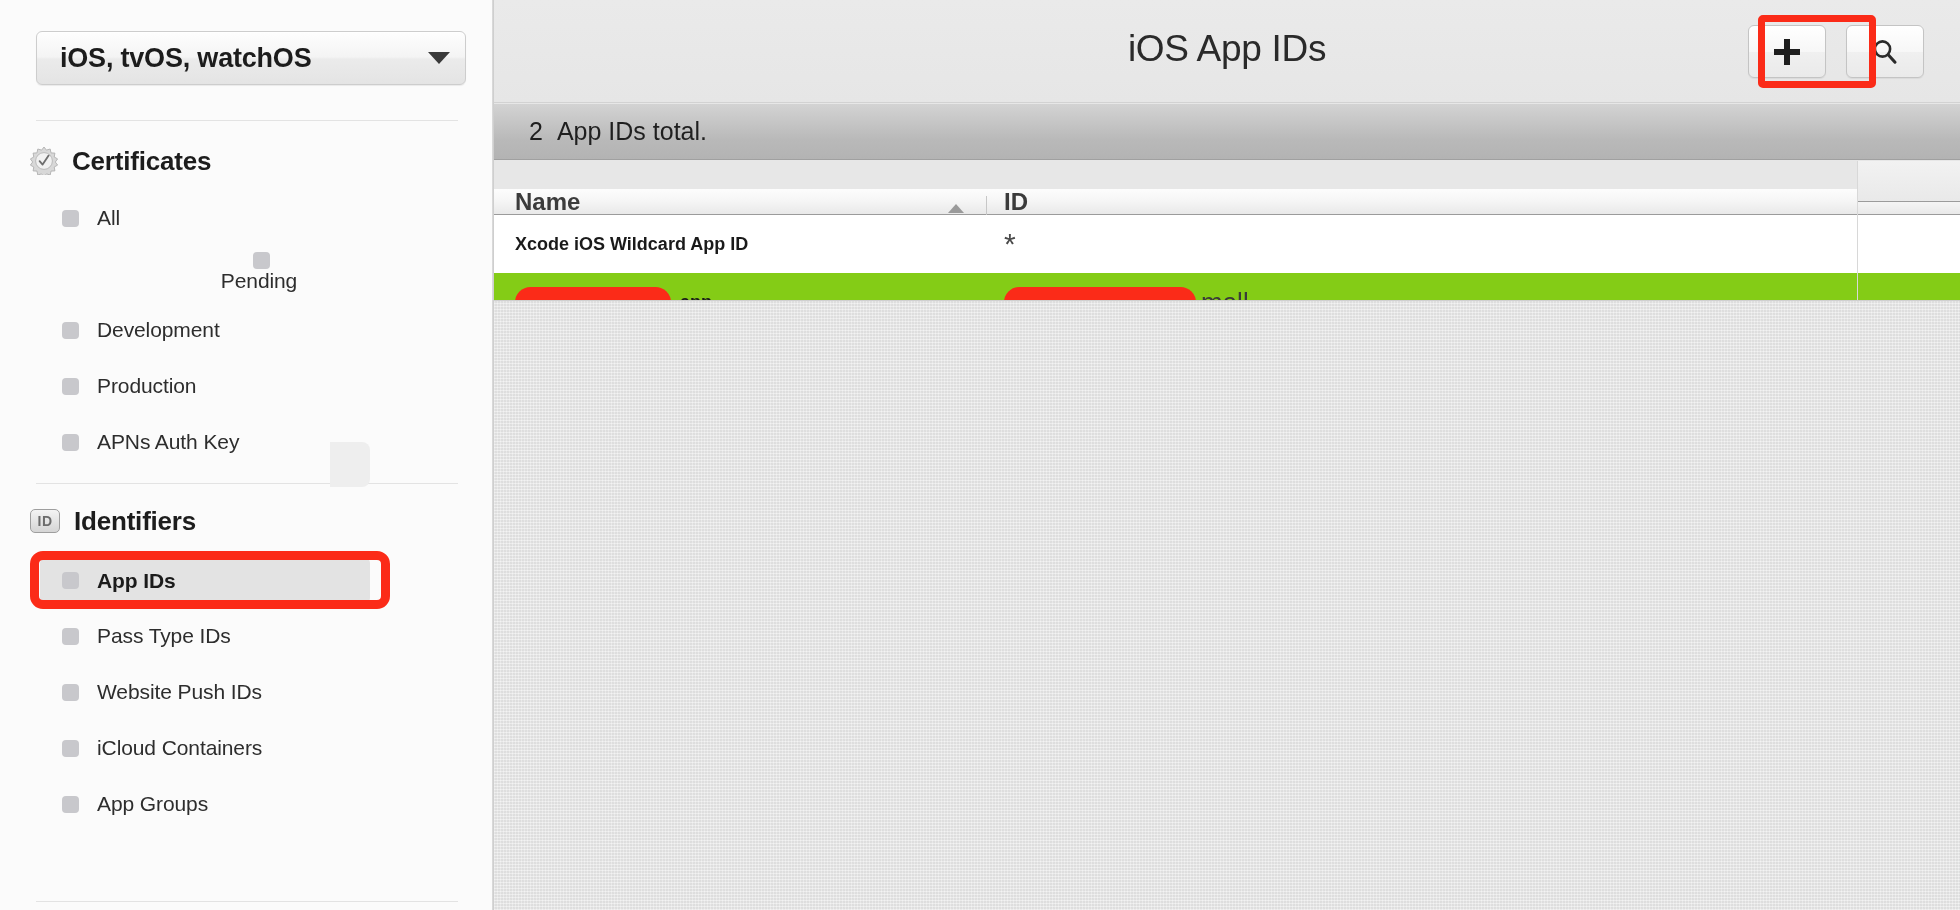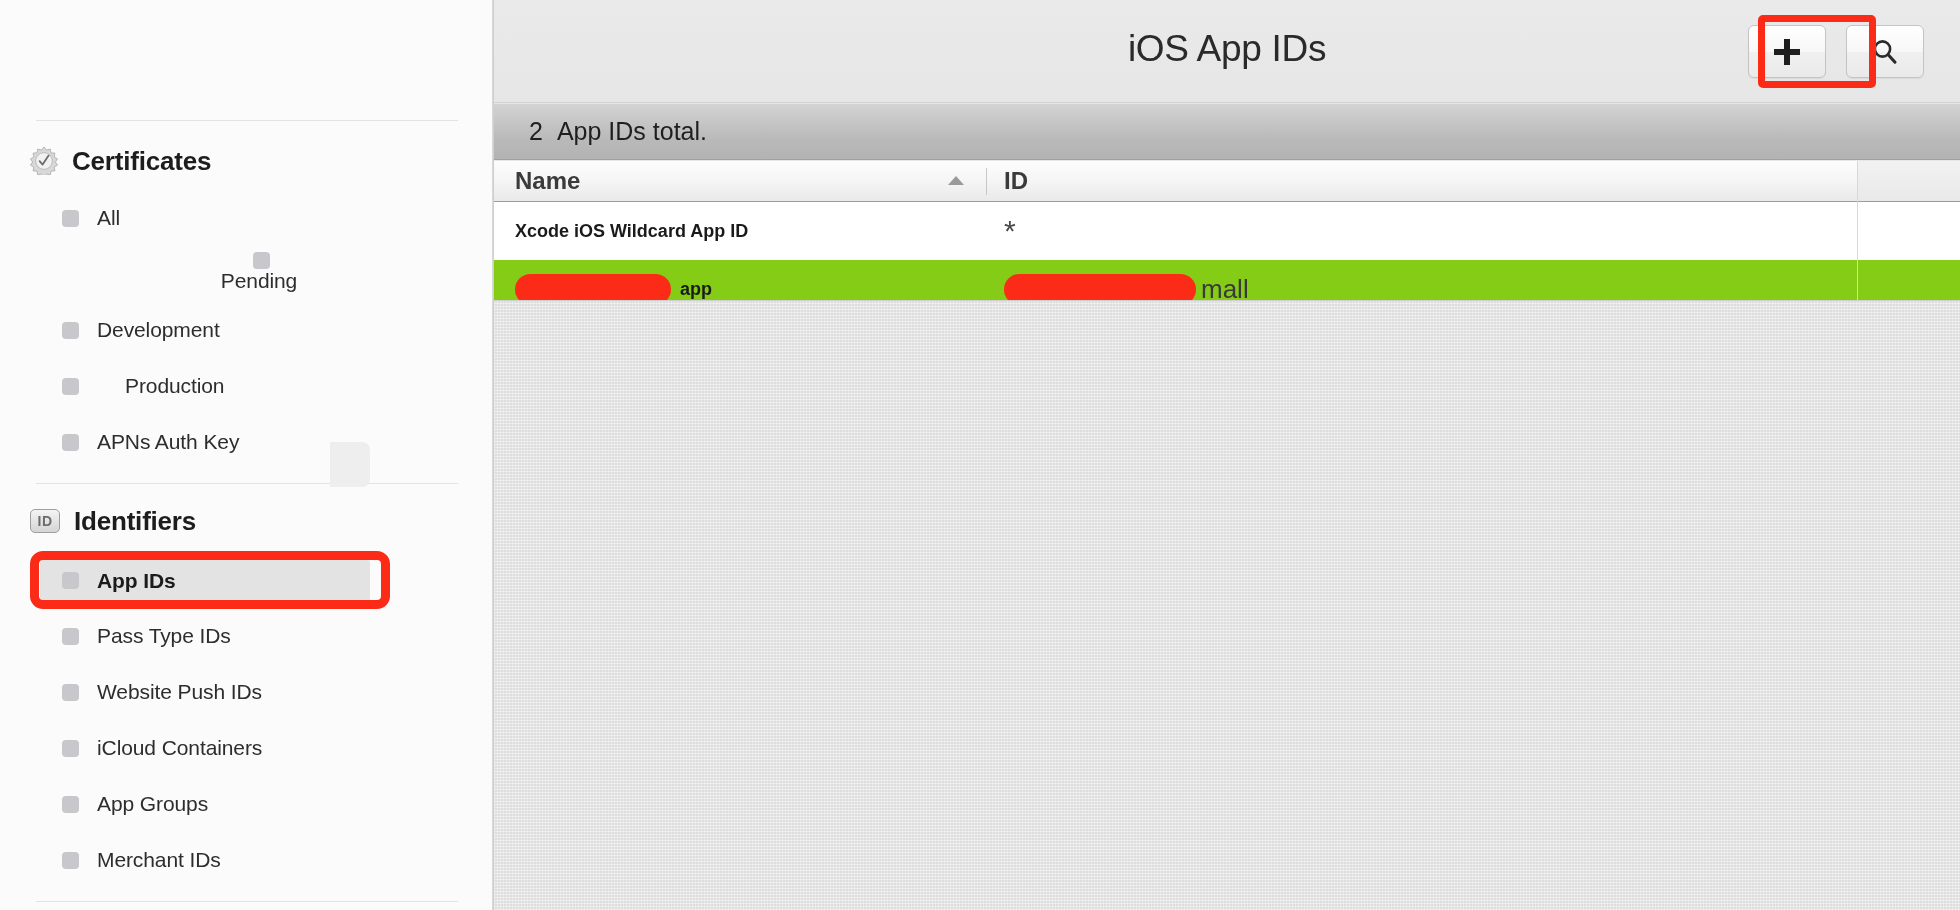--- a/index.html
+++ b/index.html
@@ -302,27 +302,28 @@
 
   
   .table-wrap {
     position: absolute;
     left: 0;
     top: 161px;
     width: 1466px;
     height: 139px;
   }
   .col-head {
-    height: 41px;
+    height: 26px;
     background: linear-gradient(to bottom,#fdfdfd 0%,#f6f6f6 45%,#e9e9e9 100%);
     border-bottom: 1px solid #9b9b9b;
     display: flex;
     align-items: center;
     position: relative;
     box-sizing: border-box;
+    margin-top: 28px;
   }
   .col-name {
     position: absolute;
     left: 0;
     width: 492px;
     height: 100%;
     display: flex;
     align-items: center;
     cursor: default;
   }
@@ -448,20 +449,26 @@
   }
 </style>
 </head>
 <body>
 
 <div id="app">
 
   <div class="sidebar">
     <div class="sidebar-inner">
 
+      <div class="platform-select">
+        <span class="ps-label">iOS, tvOS, watchOS</span>
+        <span class="ps-arrow">
+          <span class="caret-down"></span>
+        </span>
+      </div>
 
       <div class="sb-divider" style="top:120px;"></div>
 
       <div class="section-head" style="top:144px;">
         <span>
           <svg class="seal-icon" viewBox="0 0 28 28" xmlns="http://www.w3.org/2000/svg">
             <polygon points="14,0 16.4,3.1 20.2,2 21,5.9 24.9,6.1 24.2,10 27.6,11.9 25.3,15 27.6,18.1 24.2,20 24.9,23.9 21,24.1 20.2,28 16.4,26.9 14,30 11.6,26.9 7.8,28 7,24.1 3.1,23.9 3.8,20 0.4,18.1 2.7,15 0.4,11.9 3.8,10 3.1,6.1 7,5.9 7.8,2 11.6,3.1" fill="#d8d8d8" stroke="#b0b0b0" stroke-width="0.9"></polygon>
             <circle cx="14" cy="14" r="8.4" fill="#f1f1f1" stroke="#b6b6b6" stroke-width="0.9"></circle>
             <path d="M9.6 14.2 L12.6 17.6 L18.6 8.6" fill="none" stroke="#6d6d6d" stroke-width="1.8" stroke-linecap="round" stroke-linejoin="round"></path>
           </svg>
@@ -474,21 +481,21 @@
         <span class="nav-label">All</span>
       </div>
       <div class="nav-item" style="top:252px;flex-direction:column;">
         <span class="bullet"></span>
         <span class="nav-label">Pending</span>
       </div>
       <div class="nav-item" style="top:308px;">
         <span class="bullet"></span>
         <span class="nav-label">Development</span>
       </div>
-      <div class="nav-item" style="top:364px;gap:28px;">
+      <div class="nav-item" style="top:364px;">
         <span class="bullet"></span>
         <span class="nav-label">Production</span>
       </div>
       <div class="nav-item" style="top:420px;">
         <span class="bullet"></span>
         <span class="nav-label">APNs Auth Key</span>
       </div>
 
       <div class="sb-divider" style="top:483px;"></div>
 
@@ -511,24 +518,20 @@
         <span class="bullet"></span>
         <span class="nav-label">Website Push IDs</span>
       </div>
       <div class="nav-item" style="top:726px;">
         <span class="bullet"></span>
         <span class="nav-label">iCloud Containers</span>
       </div>
       <div class="nav-item" style="top:782px;">
         <span class="bullet"></span>
         <span class="nav-label">App Groups</span>
-      </div>
-      <div class="nav-item" style="top:838px;">
-        <span class="bullet"></span>
-        <span class="nav-label">Merchant IDs</span>
       </div>
 
       <div class="sb-divider" style="top:901px;"></div>
     </div>
 
     <div class="annot-appids"></div>
   </div>
   <div class="sidebar-edge"></div>
 
   <div class="main">

